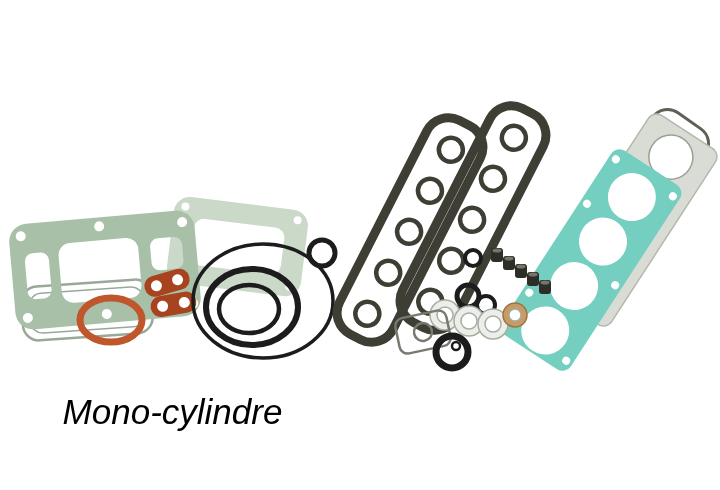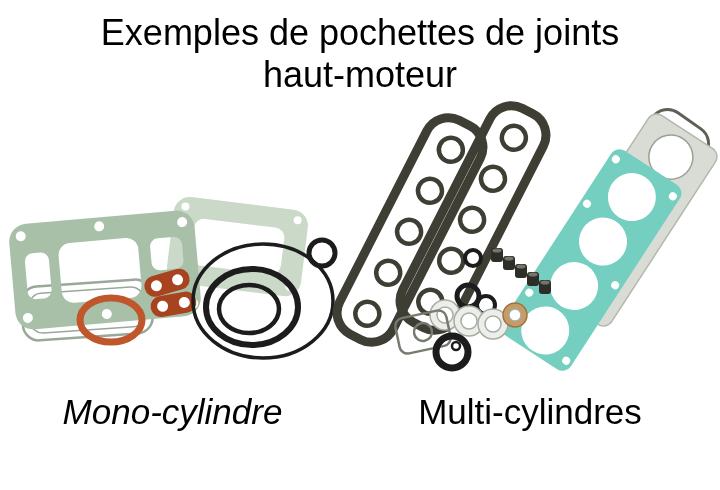--- a/index.html
+++ b/index.html
@@ -43,24 +43,20 @@
   .f-hole{fill:#ffffff;stroke:#9ba093;stroke-width:1.5;}
   .f-port{fill:#ffffff;stroke:var(--dark);stroke-width:4.5;}
   .f-washer{fill:#eceeea;stroke:#a8ada3;stroke-width:1.5;}
   .f-washer-hole{fill:#ffffff;stroke:#a8ada3;stroke-width:1.5;}
 </style>
 </head>
 <body>
 
 <div class="page">
 
-  <div class="title">
-    <div class="title-line">Exemples de pochettes de joints</div>
-    <div class="title-line">haut-moteur</div>
-  </div>
 
   <svg class="kit kit-mono" width="345" height="195" viewBox="0 0 345 195" role="img">
 
     <g transform="rotate(7 237 51)">
       <path class="f-lgreen" fill-rule="evenodd" d="M186,8 H289 A16,16 0 0 1 305,24 V79 A16,16 0 0 1 289,95 H186 A16,16 0 0 1 170,79 V24 A16,16 0 0 1 186,8 Z
            M202,28 H273 A10,10 0 0 1 283,38 V65 A10,10 0 0 1 273,75 H202 A10,10 0 0 1 192,65 V38 A10,10 0 0 1 202,28 Z"></path>
       <circle class="f-white" cx="181" cy="18" r="4"></circle>
       <circle class="f-white" cx="294" cy="18" r="4"></circle>
       <circle class="f-white" cx="294" cy="85" r="4"></circle>
       <circle class="f-white" cx="181" cy="85" r="4"></circle>
@@ -199,15 +195,14 @@
       <circle class="s-plate" cx="98" cy="232" r="9" stroke-width="2.5"></circle>
     </g>
 
     <g>
       <circle class="s-black" cx="127" cy="252" r="16" stroke-width="7"></circle>
       <circle class="s-black" cx="131" cy="246" r="4" stroke-width="2.5"></circle>
     </g>
   </svg>
 
   <div class="label label-mono">Mono-cylindre</div>
-  <div class="label label-multi">Multi-cylindres</div>
 
 </div>
 
 </body></html>

